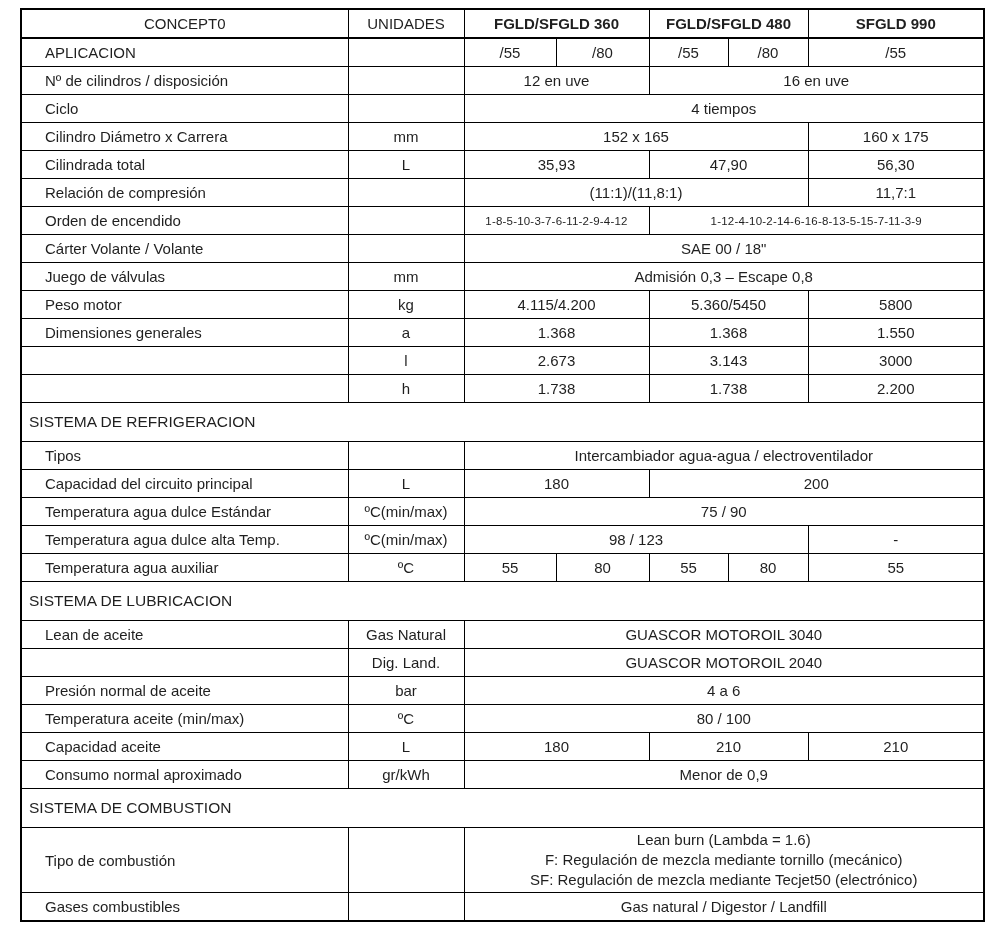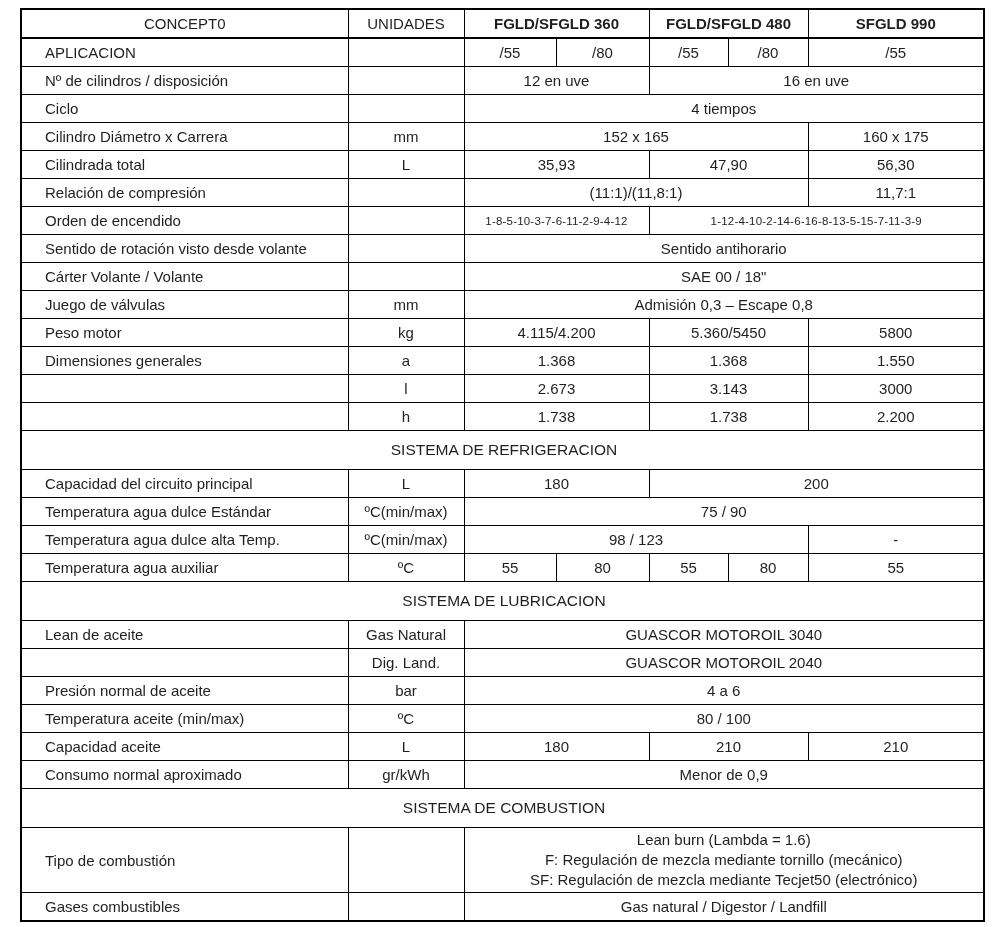--- a/index.html
+++ b/index.html
@@ -40,21 +40,21 @@
   }
   table.spec td.lbl {
     text-align: left;
     padding-left: 23px;
     white-space: normal;
   }
   table.spec td.b   { font-weight: bold; }
   table.spec td.sm  { font-size: 11.5px; letter-spacing: 0.2px; }
   table.spec tr.section td {
     height: 36px;
-    text-align: center;
+    text-align: left;
     padding-left: 7px;
     font-size: 15.5px;
   }
   table.spec td.multi {
     white-space: normal;
     padding-top: 2px;
     padding-bottom: 2px;
   }
   table.spec td.multi div { line-height: 20px; }
 </style>
@@ -119,25 +119,20 @@
           <td colspan="4">(11:1)/(11,8:1)</td>
           <td>11,7:1</td>
         </tr>
         <tr class="">
           <td class="lbl">Orden de encendido</td>
           <td></td>
           <td colspan="2" class="sm">1-8-5-10-3-7-6-11-2-9-4-12</td>
           <td colspan="3" class="sm">1-12-4-10-2-14-6-16-8-13-5-15-7-11-3-9</td>
         </tr>
         <tr class="">
-          <td class="lbl">Sentido de rotación visto desde volante</td>
-          <td></td>
-          <td colspan="5">Sentido antihorario</td>
-        </tr>
-        <tr class="">
           <td class="lbl">Cárter Volante / Volante</td>
           <td></td>
           <td colspan="5">SAE 00 / 18"</td>
         </tr>
         <tr class="">
           <td class="lbl">Juego de válvulas</td>
           <td>mm</td>
           <td colspan="5">Admisión 0,3 – Escape 0,8</td>
         </tr>
         <tr class="">
@@ -163,20 +158,25 @@
         </tr>
         <tr class="">
           <td class="lbl"></td>
           <td>h</td>
           <td colspan="2">1.738</td>
           <td colspan="2">1.738</td>
           <td>2.200</td>
         </tr>
         <tr class="section">
           <td colspan="7">SISTEMA DE REFRIGERACION</td>
+        </tr>
+        <tr class="">
+          <td class="lbl">Tipos</td>
+          <td></td>
+          <td colspan="5">Intercambiador agua-agua / electroventilador</td>
         </tr>
         <tr class="">
           <td class="lbl">Capacidad del circuito principal</td>
           <td>L</td>
           <td colspan="2">180</td>
           <td colspan="3">200</td>
         </tr>
         <tr class="">
           <td class="lbl">Temperatura agua dulce Estándar</td>
           <td>ºC(min/max)</td>

